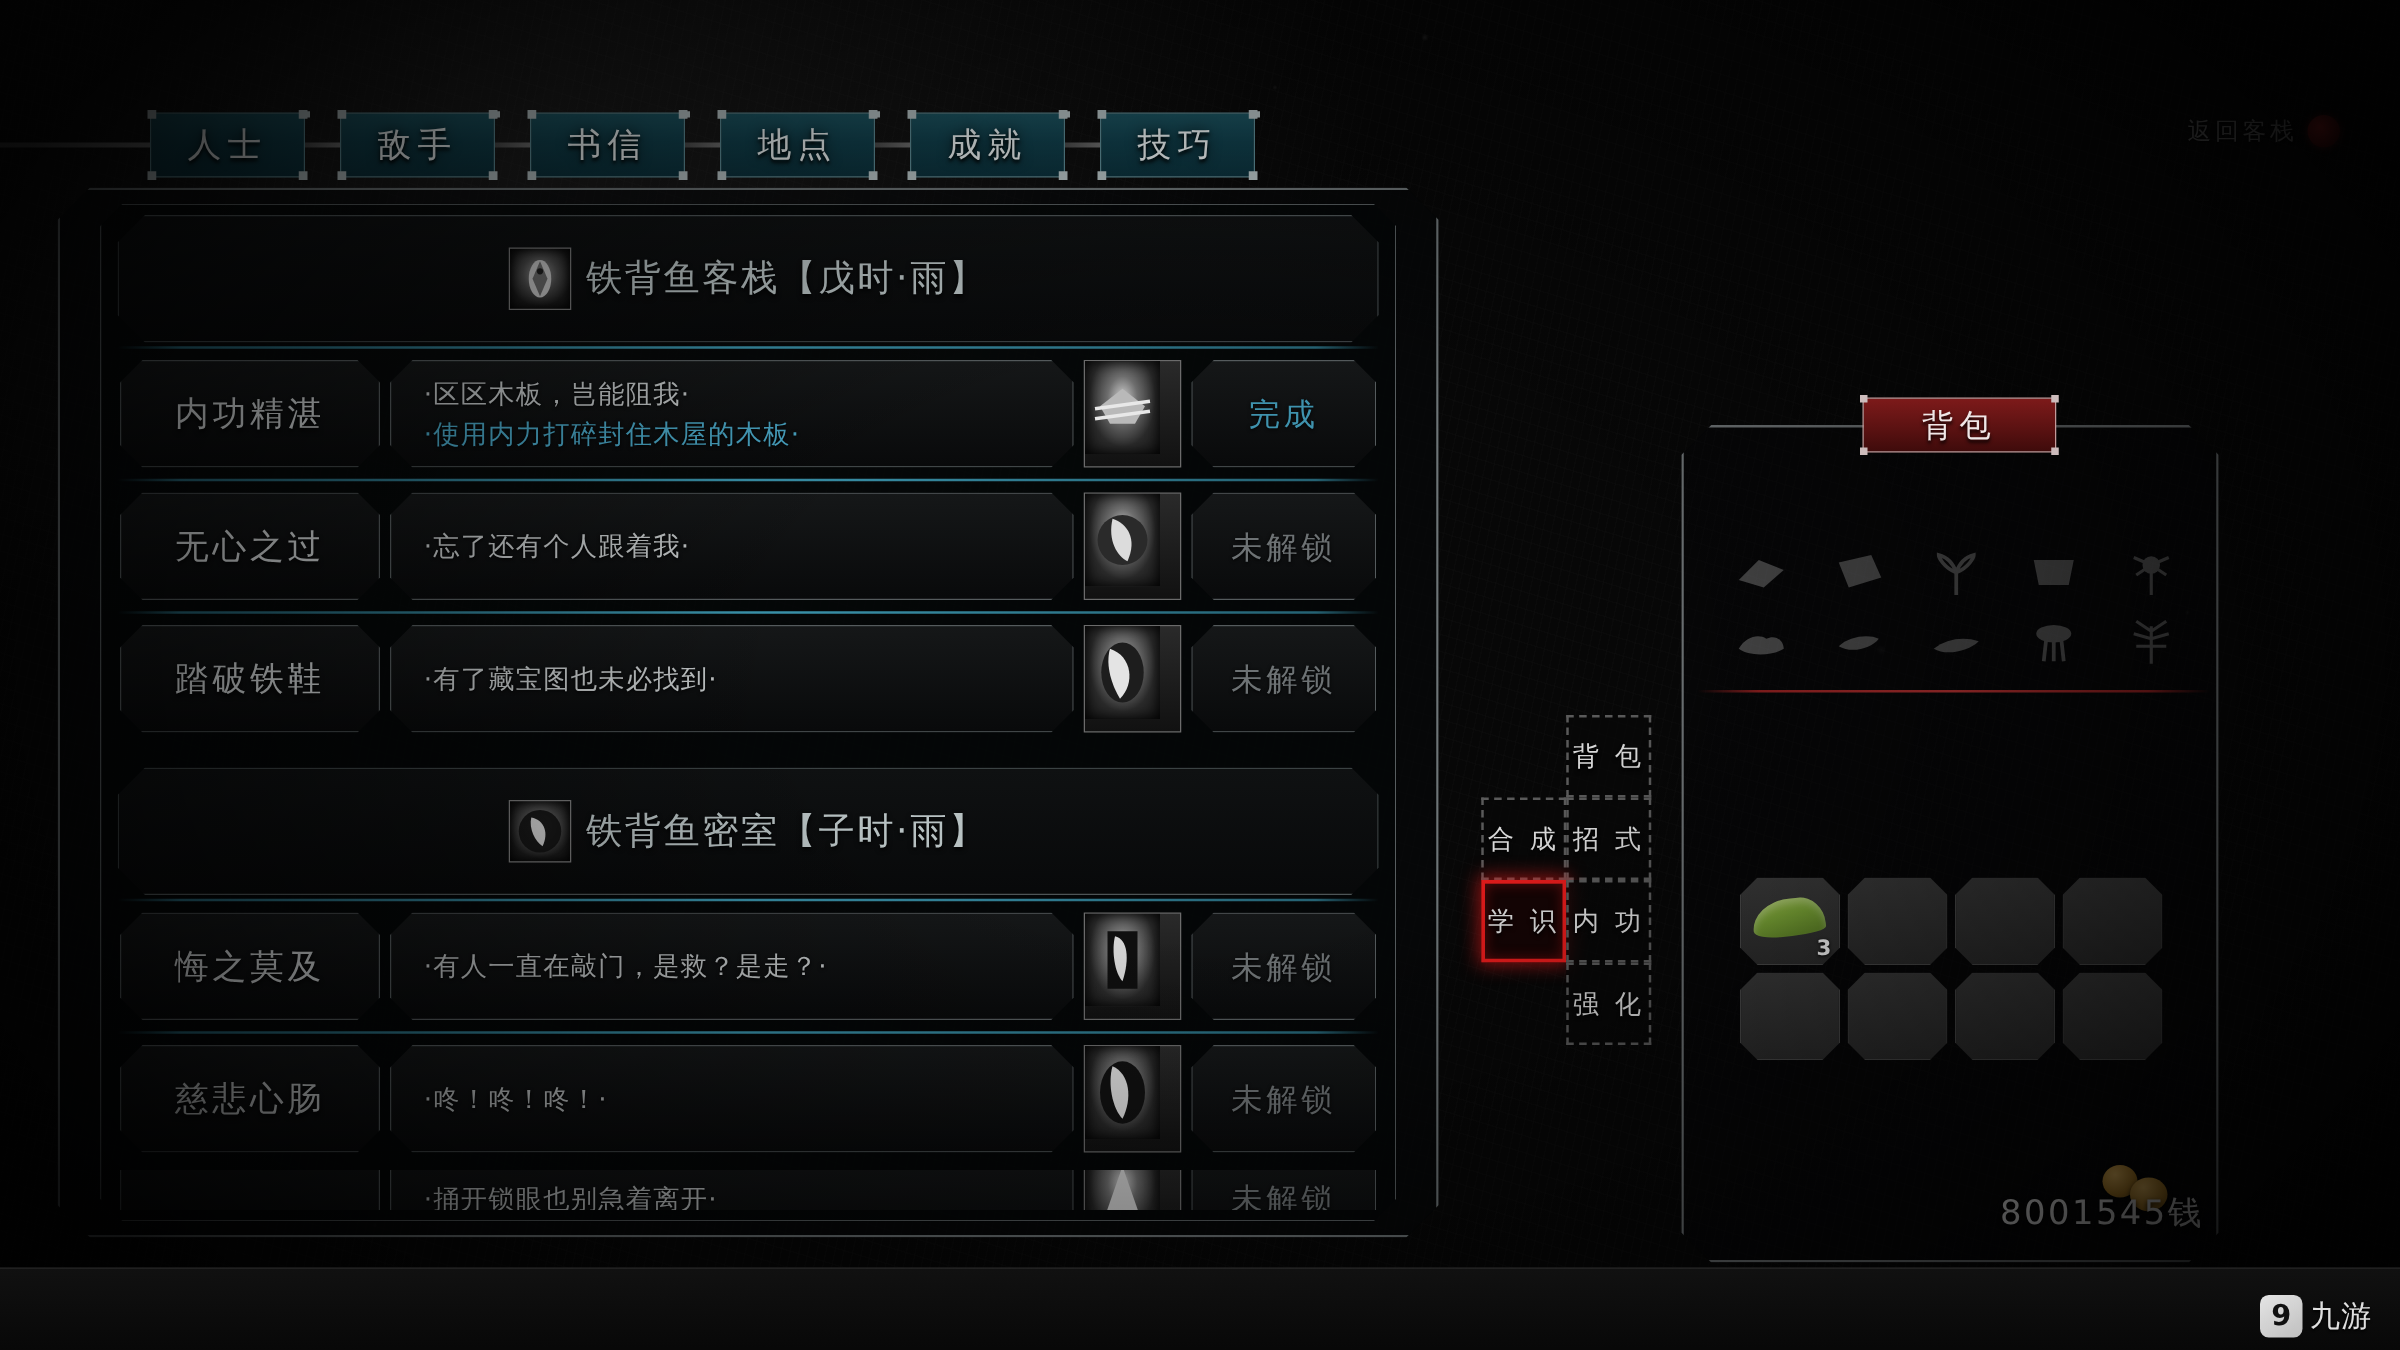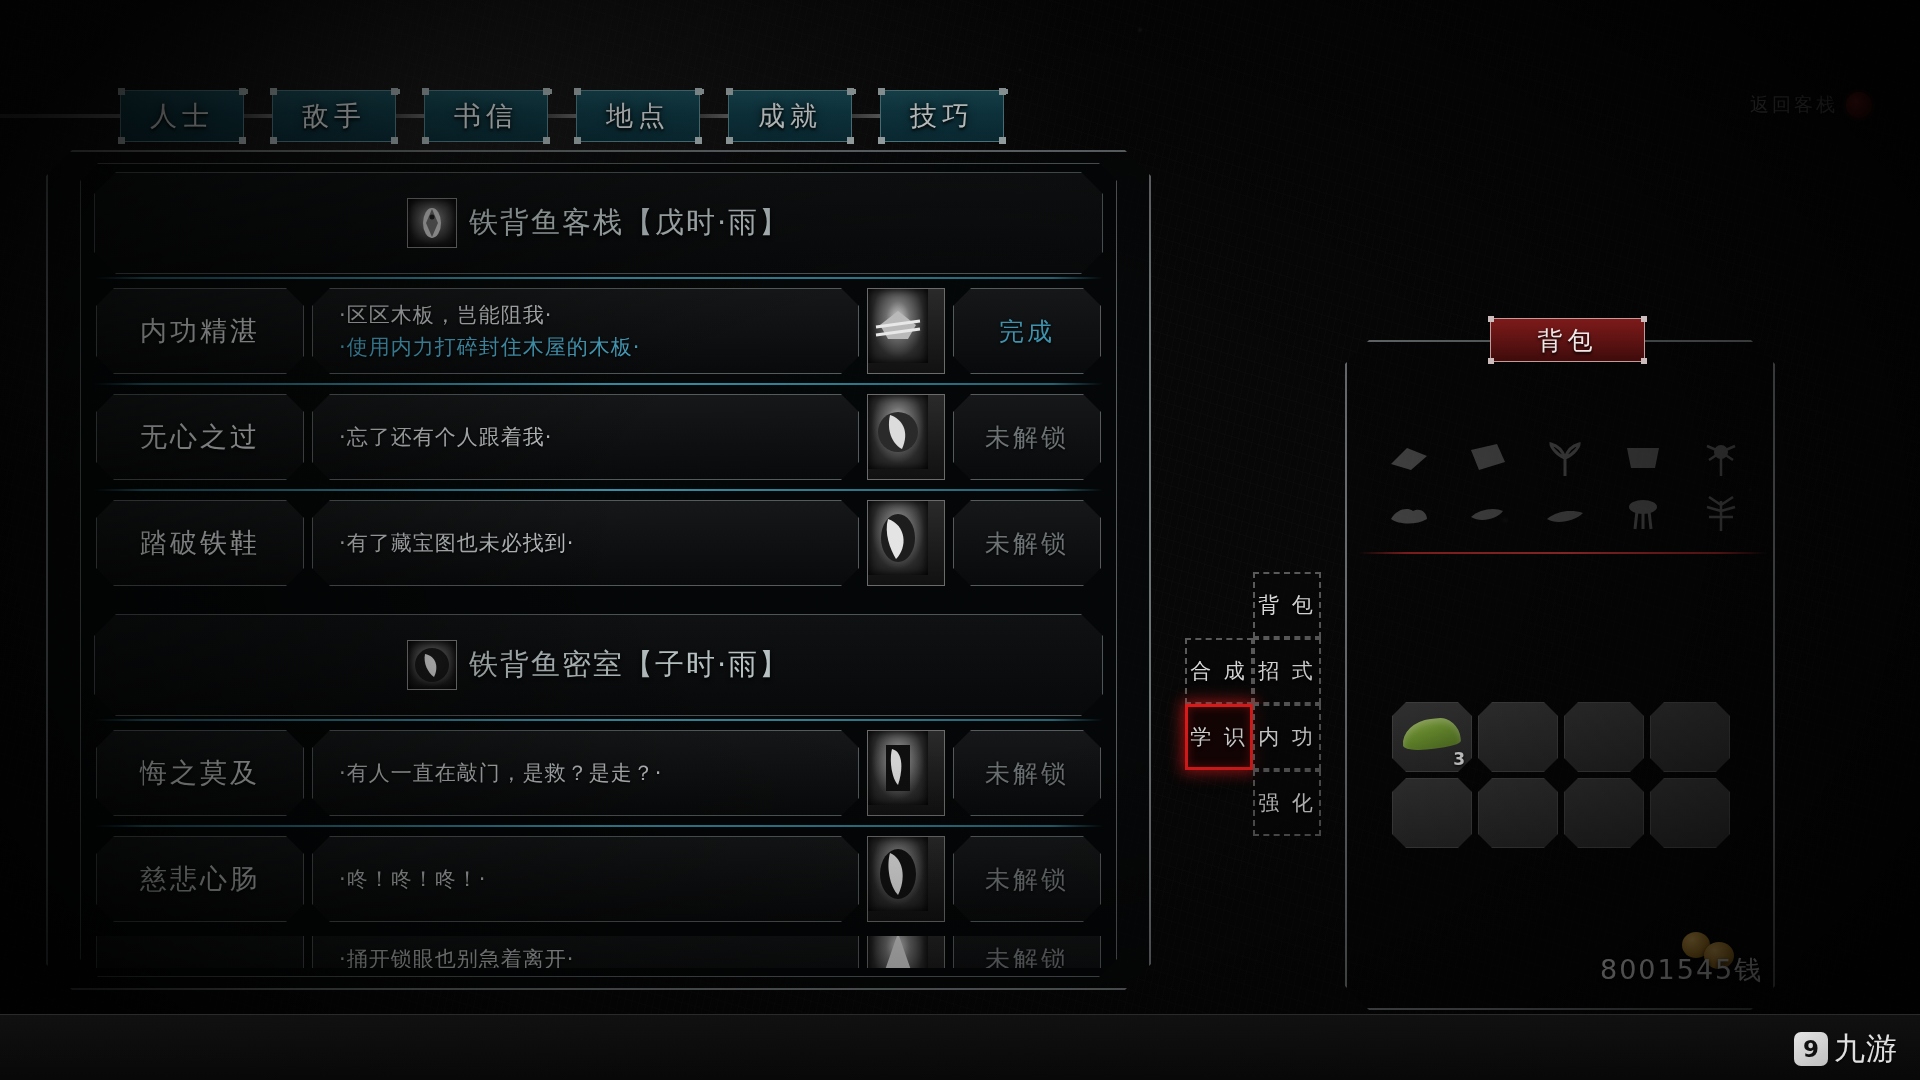--- a/index.html
+++ b/index.html
@@ -286,21 +286,21 @@
     position:absolute; right:22px; bottom:10px;
     display:flex; align-items:center; gap:6px; opacity:.92;
   }
   #watermark .mk {
     width:34px;height:34px;border-radius:7px;
     background: linear-gradient(145deg,#f7f7f7,#cfcfcf);
     color:#111; font-weight:bold; font-size:23px;
     display:flex;align-items:center;justify-content:center;
     font-family:"DejaVu Sans","Liberation Sans",sans-serif;
   }
-  #watermark .wt { color:#f2f2f2; font-size:31px; letter-spacing:1px;
+  #watermark .wt { color:#f2f2f2; font-size:24px; letter-spacing:1px;
     font-family:"DejaVu Sans","Liberation Sans",sans-serif; text-shadow:0 1px 2px #000;}
 </style>
 </head>
 <body>
 
 <div id="screen">
   <div class="grunge"></div>
 
   <div id="tabbar">
     <div class="tabrule" style="width:120px"></div>

